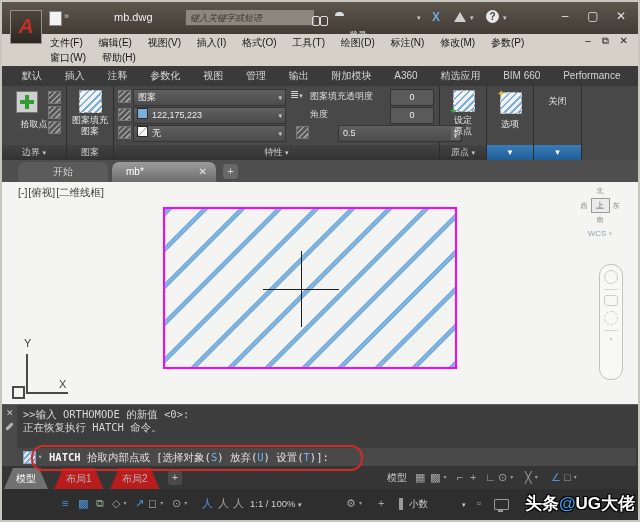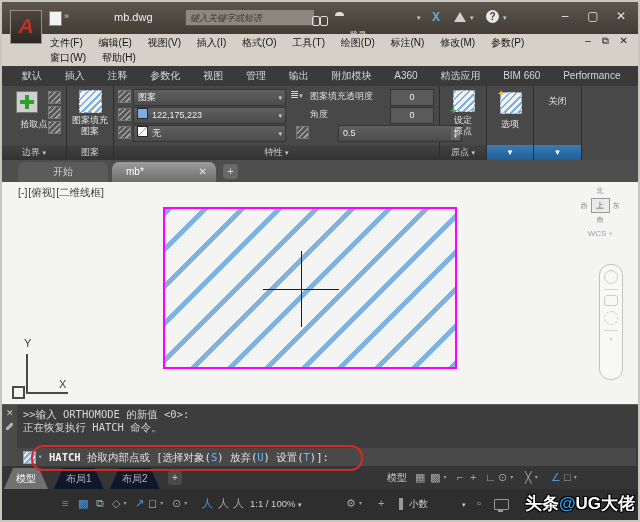--- a/index.html
+++ b/index.html
@@ -109,21 +109,21 @@
            background:repeating-linear-gradient(135deg,#7aafdf 0 2px,#e8e8e8 2px 4px);border:1px solid #8fa8c0;}
   .cmd-caret{position:absolute;left:21px;top:0;color:#bbb;font-size:7px;}
   .cmdtext{position:absolute;left:32px;top:0;}
   .kw{font-weight:bold;color:#f2f2f2;}
   .opt{color:#6fb4f2;}
   .redellipse{left:29px;top:40px;width:328px;height:22px;border:2px solid #d22b26;border-radius:12px;z-index:6;}
 
   
   .layoutbar{left:0;right:0;top:464px;height:23px;background:#353535;font-size:10px;}
   .ltab{position:absolute;top:2px;height:21px;line-height:21px;padding:0 12px;color:#b5b5b5;
-        clip-path:polygon(9px 0,calc(100% - 9px) 0,100% 100%,0 100%);background:#0f172a;}
+        clip-path:polygon(9px 0,calc(100% - 9px) 0,100% 100%,0 100%);background:#b91c1c;}
   .ltab.active{background:#717171;color:#fff;}
   .lt-plus{position:absolute;top:5px;width:14px;height:14px;background:#4a4a4a;border-radius:3px;color:#c8c8c8;
            text-align:center;line-height:14px;}
   .sicon{position:absolute;top:3px;color:#a3a3a3;font-size:11px;line-height:17px;}
   .sicon.blue{color:#4f94d6;}
   .sicon .dd2{font-size:6px;color:#9a9a9a;vertical-align:2px;}
   .modeltxt{color:#cfcfcf;font-size:10px;top:5px;}
 
   
   .statusbar{left:0;right:0;top:487px;height:31px;background:#2e2e2e;}

